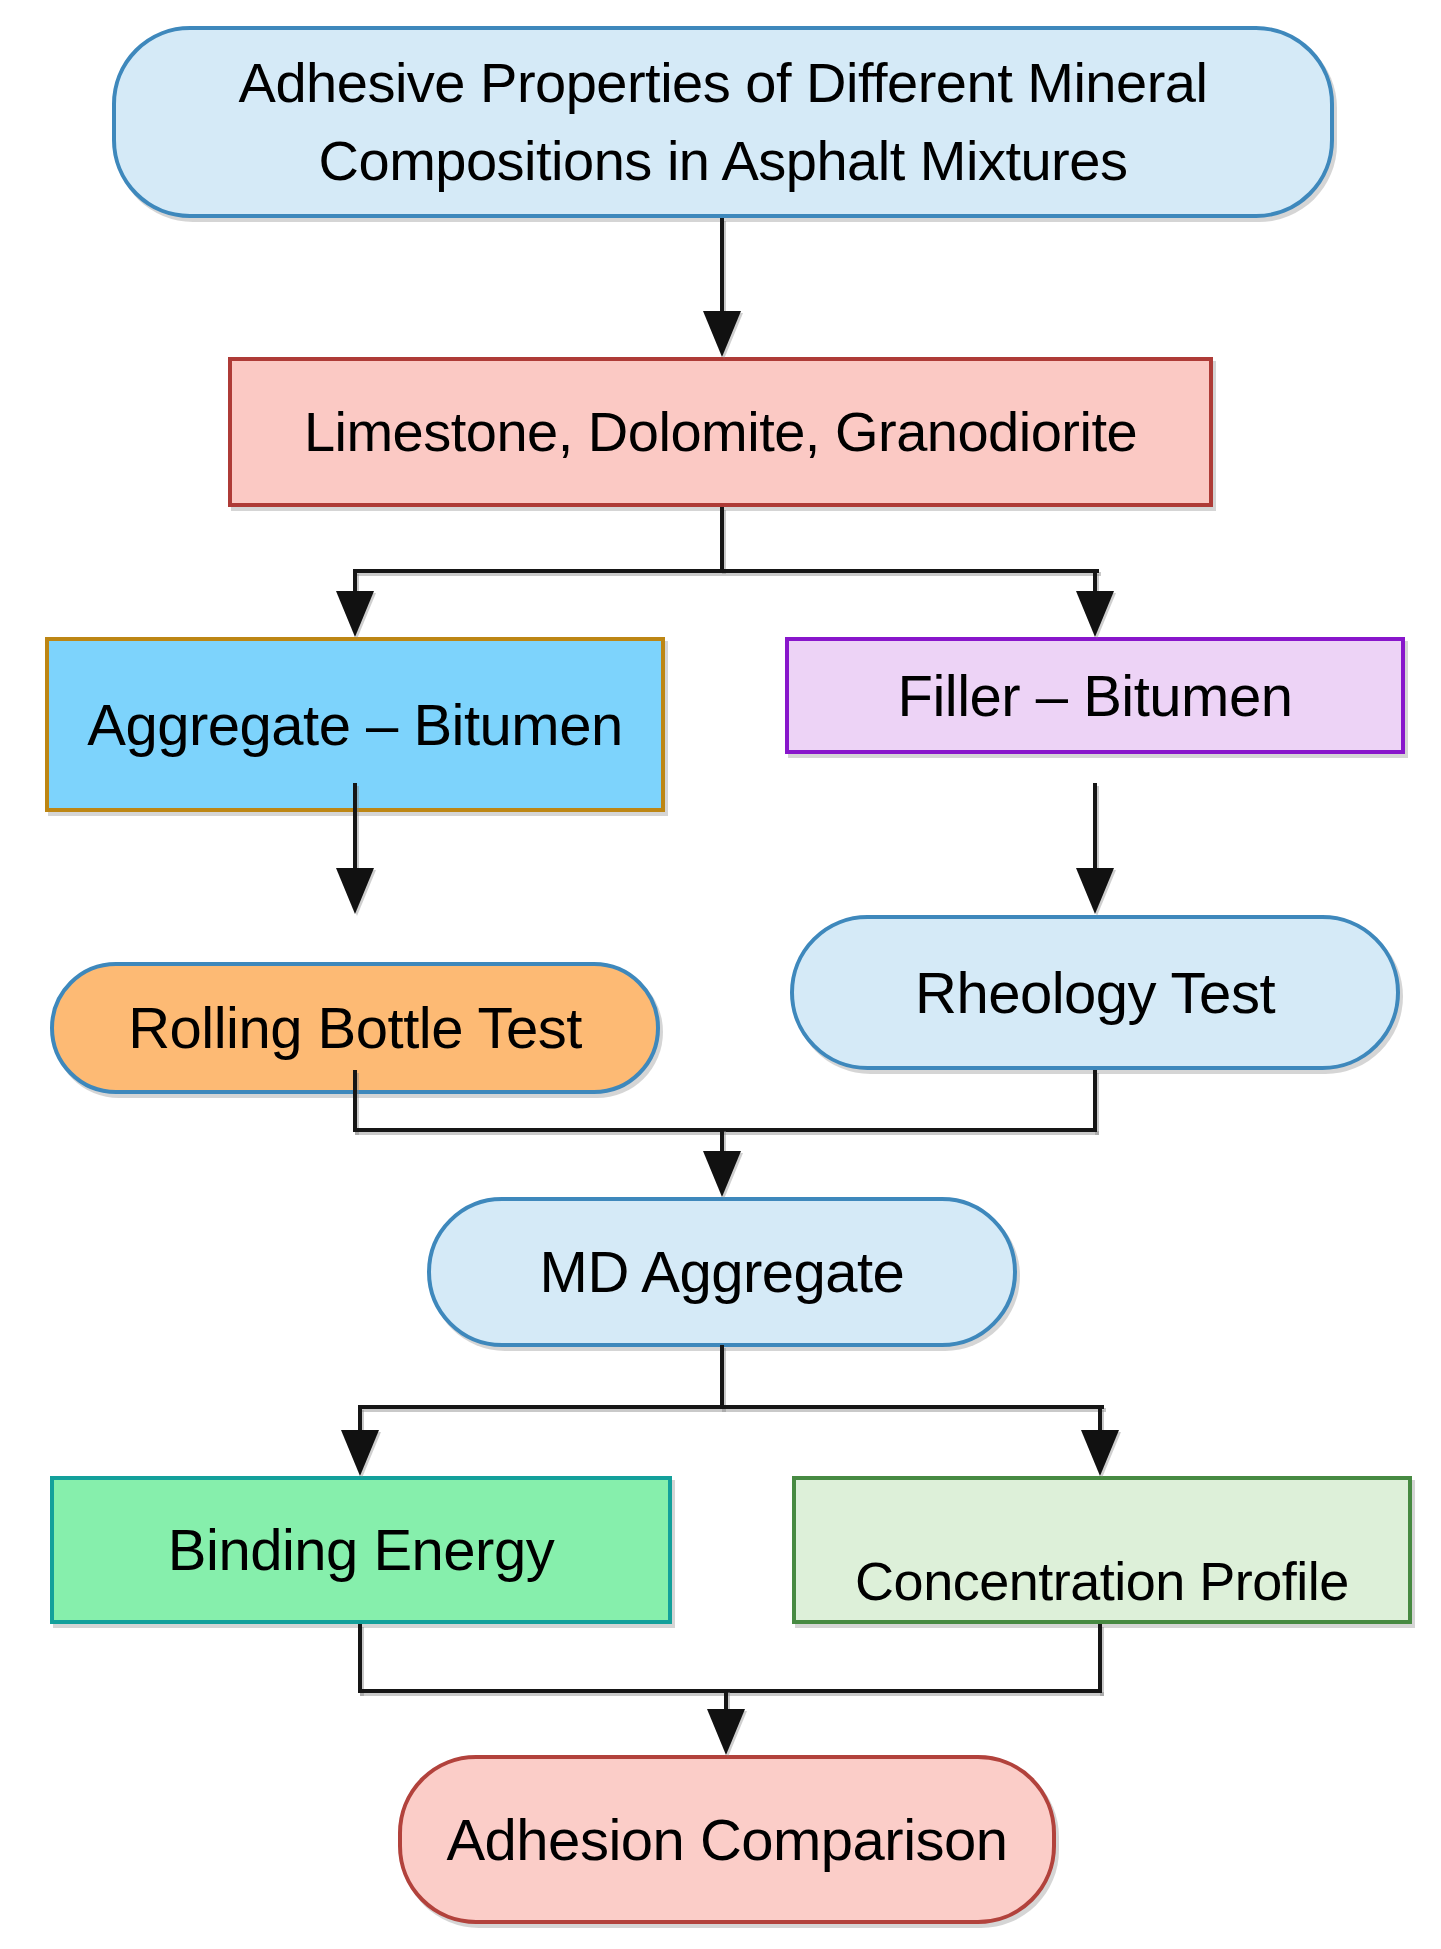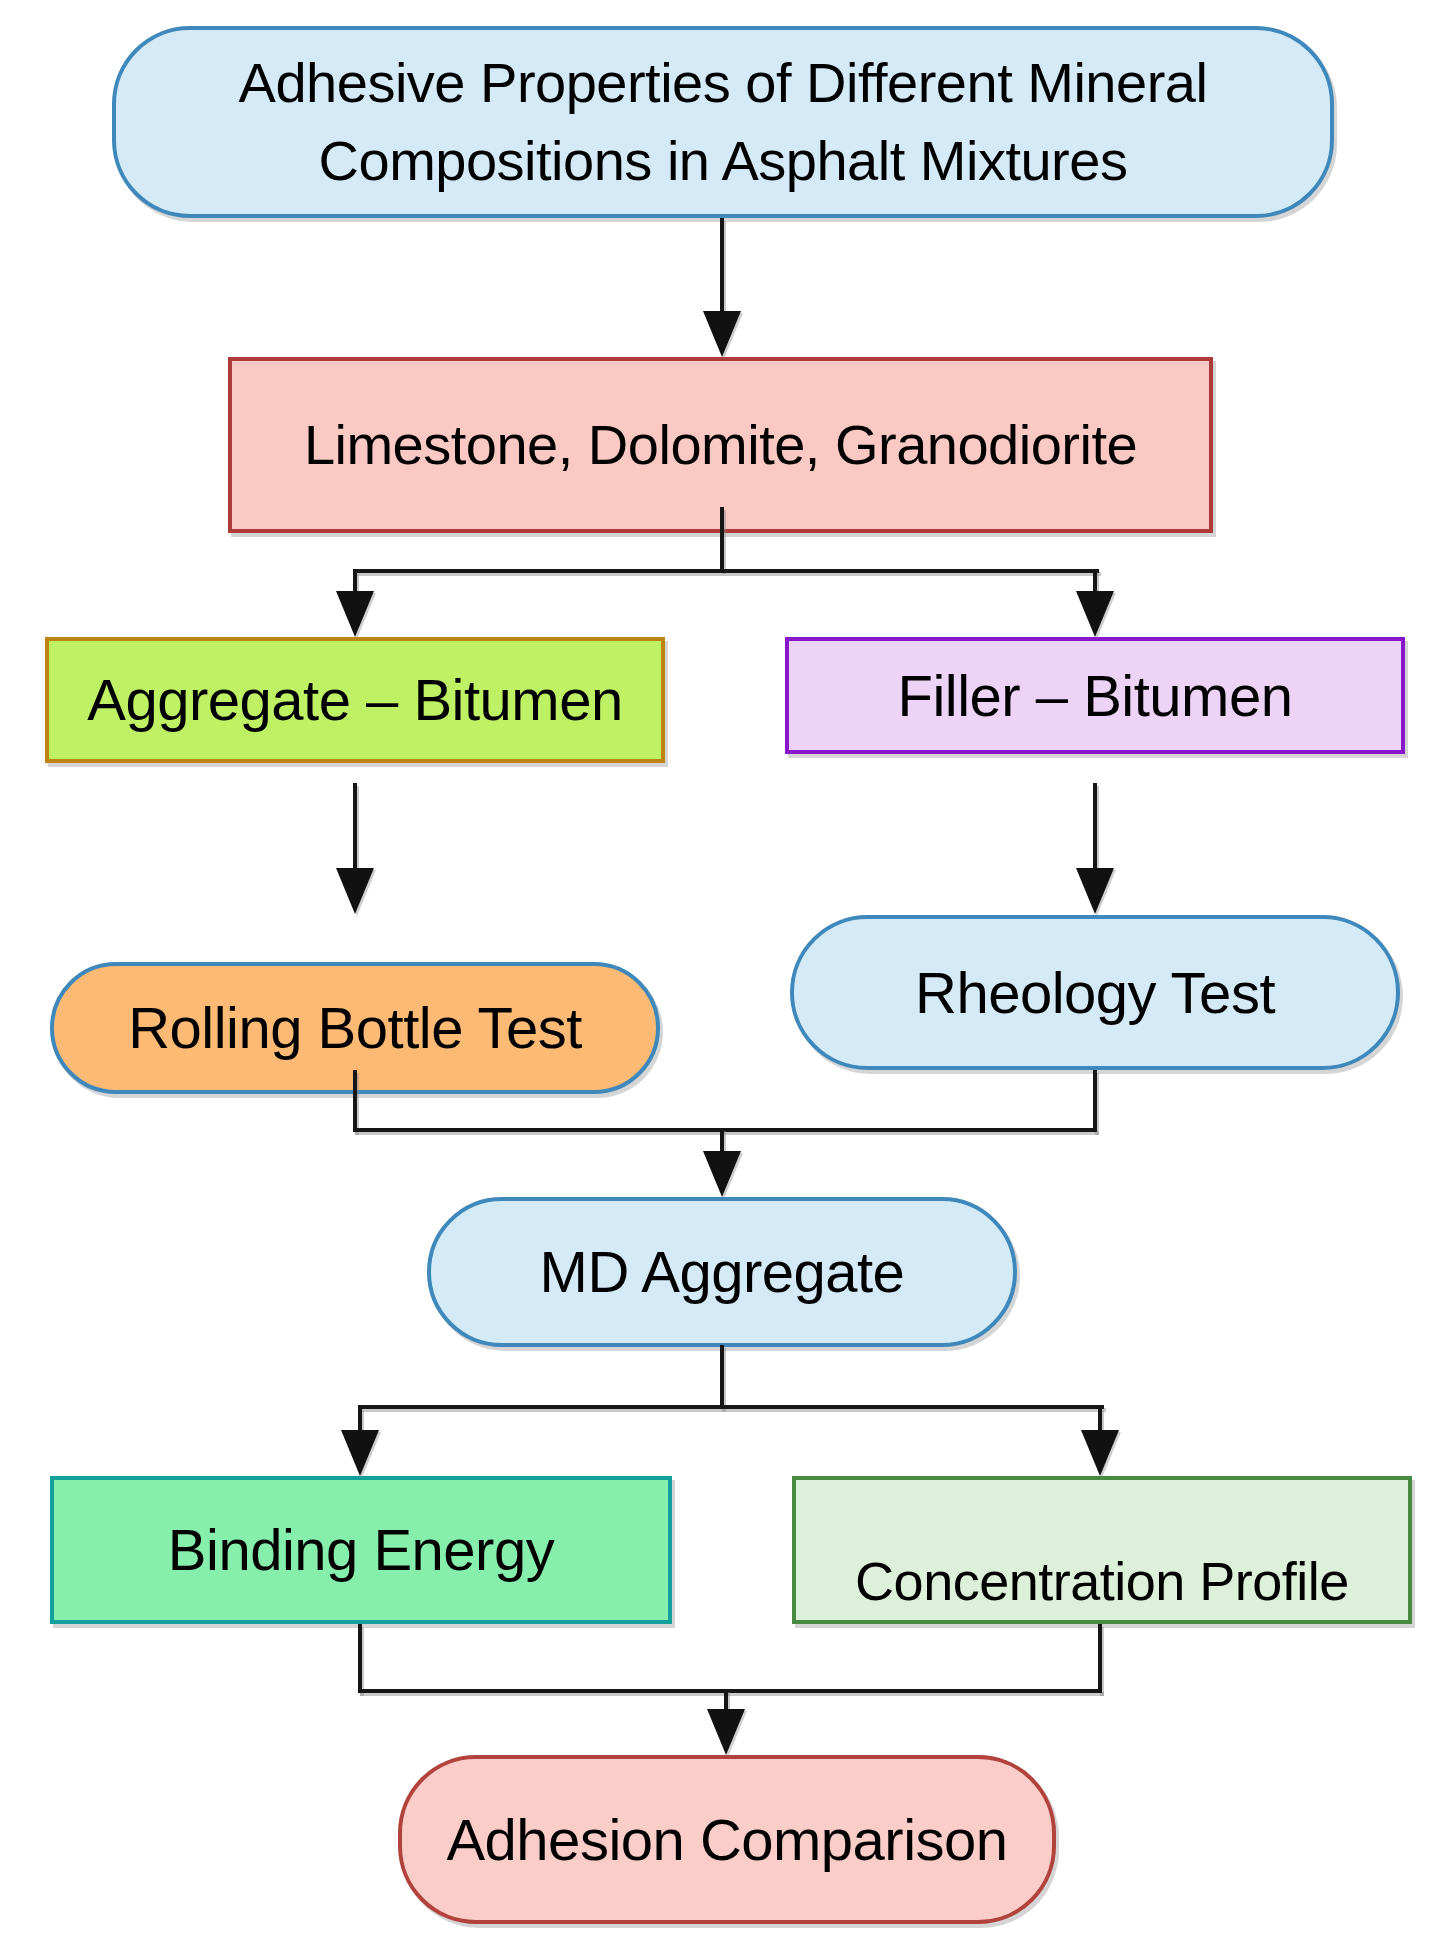--- a/index.html
+++ b/index.html
@@ -43,25 +43,25 @@
 </style>
 </head>
 <body>
 
 <div id="canvas">
 
   <div class="node stadium wrap fs56" style="left: 112px; top: 26px; width: 1222px; height: 192px; padding: 0px 60px; background-color: rgb(213, 234, 247); border-color: rgb(62, 136, 188);">
     <span>Adhesive Properties of Different Mineral Compositions in Asphalt Mixtures</span>
   </div>
 
-  <div class="node rect fs56" style="left: 228px; top: 357px; width: 985px; height: 176px; background-color: rgb(251, 201, 196); border-color: rgb(174, 59, 55);">
+  <div class="node rect fs56" style="left: 228px; top: 357px; width: 985px; height: 150px; background-color: rgb(251, 201, 196); border-color: rgb(174, 59, 55);">
     <span>Limestone, Dolomite, Granodiorite</span>
   </div>
 
-  <div class="node rect" style="left: 45px; top: 637px; width: 620px; height: 126px; background-color: #bef264; border-color: rgb(189, 134, 20);">
+  <div class="node rect" style="left: 45px; top: 637px; width: 620px; height: 175px; background-color: #7dd3fc; border-color: rgb(189, 134, 20);">
     <span>Aggregate – Bitumen</span>
   </div>
 
   <div class="node rect" style="left: 785px; top: 637px; width: 620px; height: 117px; background-color: rgb(237, 211, 246); border-color: rgb(136, 22, 203);">
     <span>Filler – Bitumen</span>
   </div>
 
   <div class="node stadium" style="left: 50px; top: 915px; width: 610px; height: 132px; background-color: #fdba74; border-color: rgb(62, 136, 188); margin-top: 47px;">
     <span>Rolling Bottle Test</span>
   </div>

